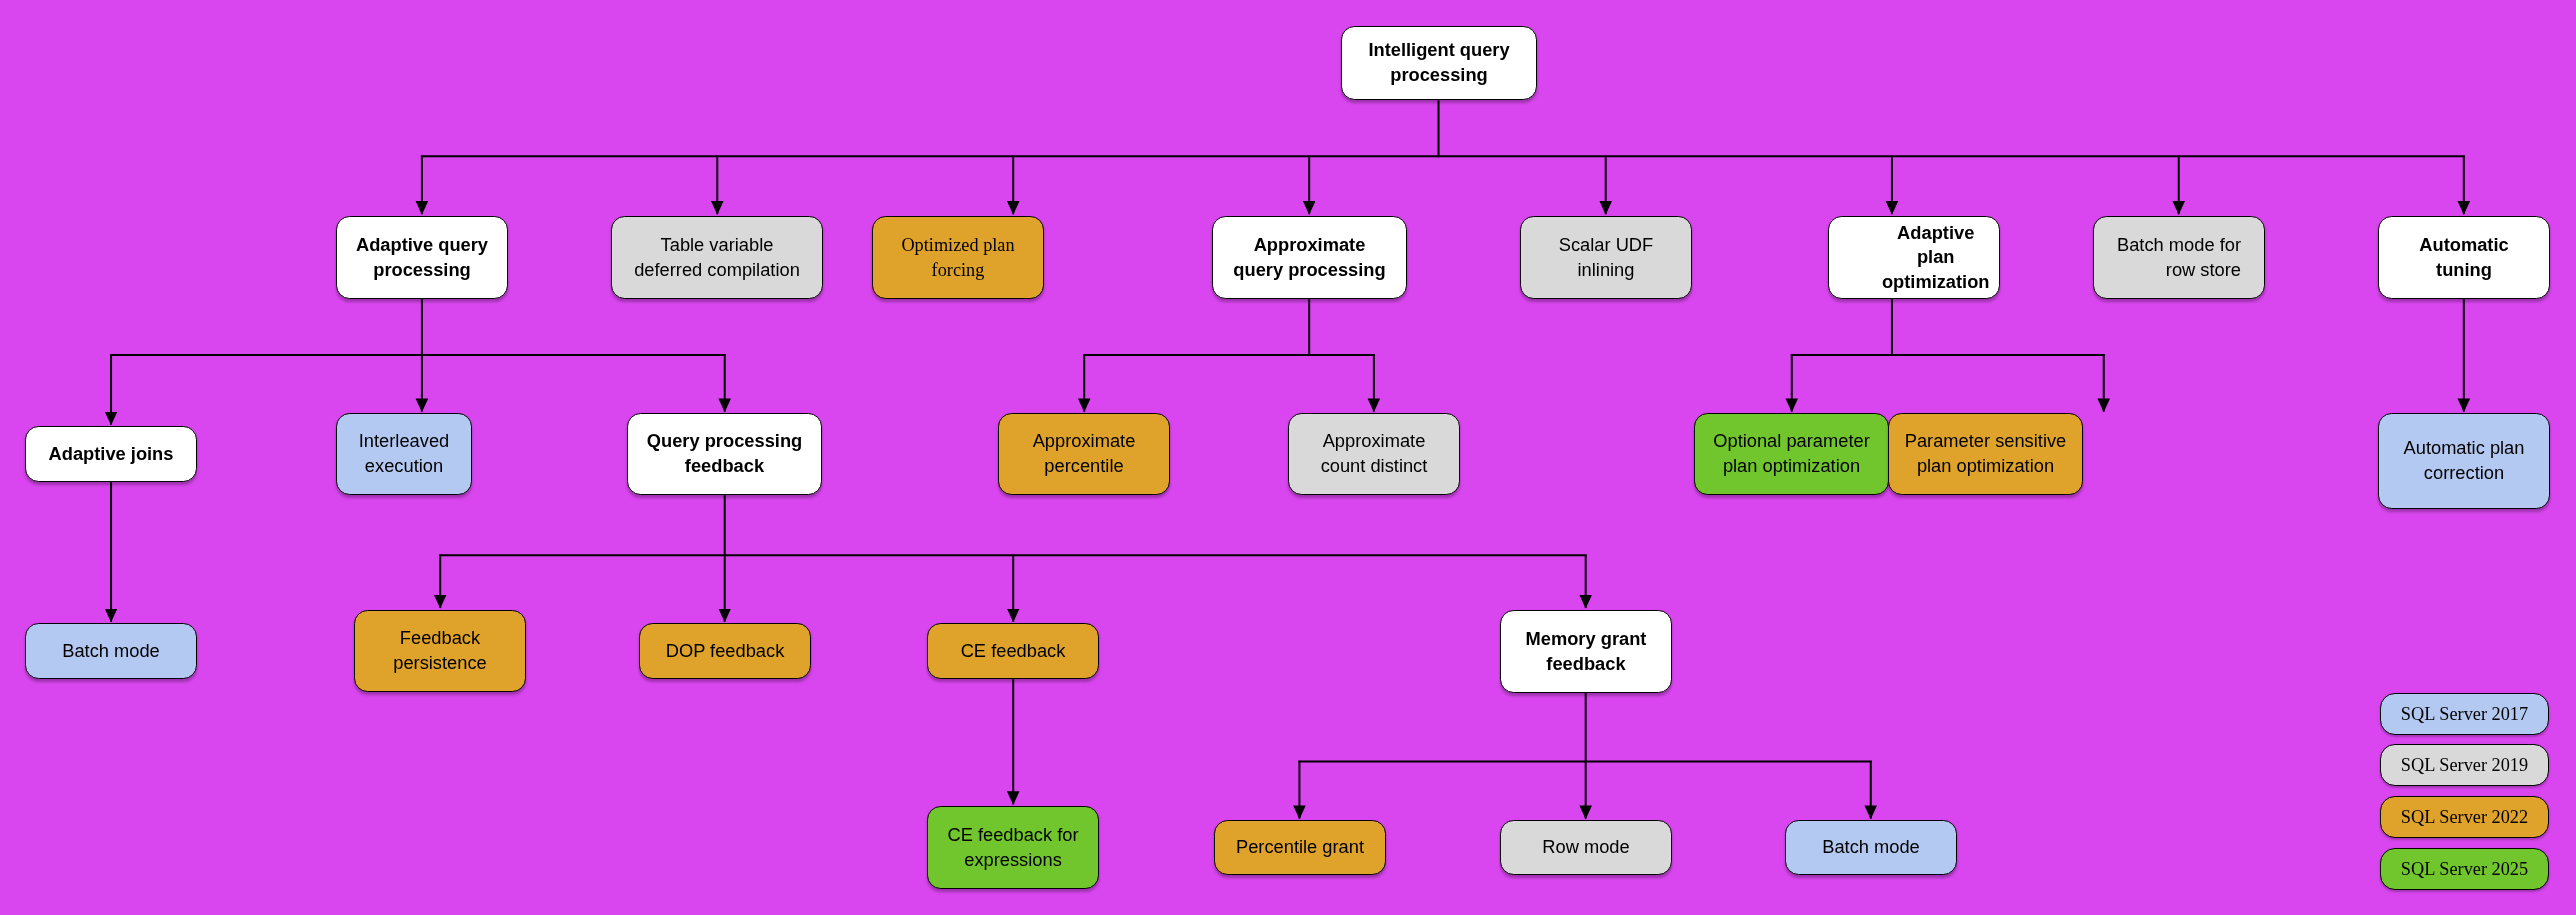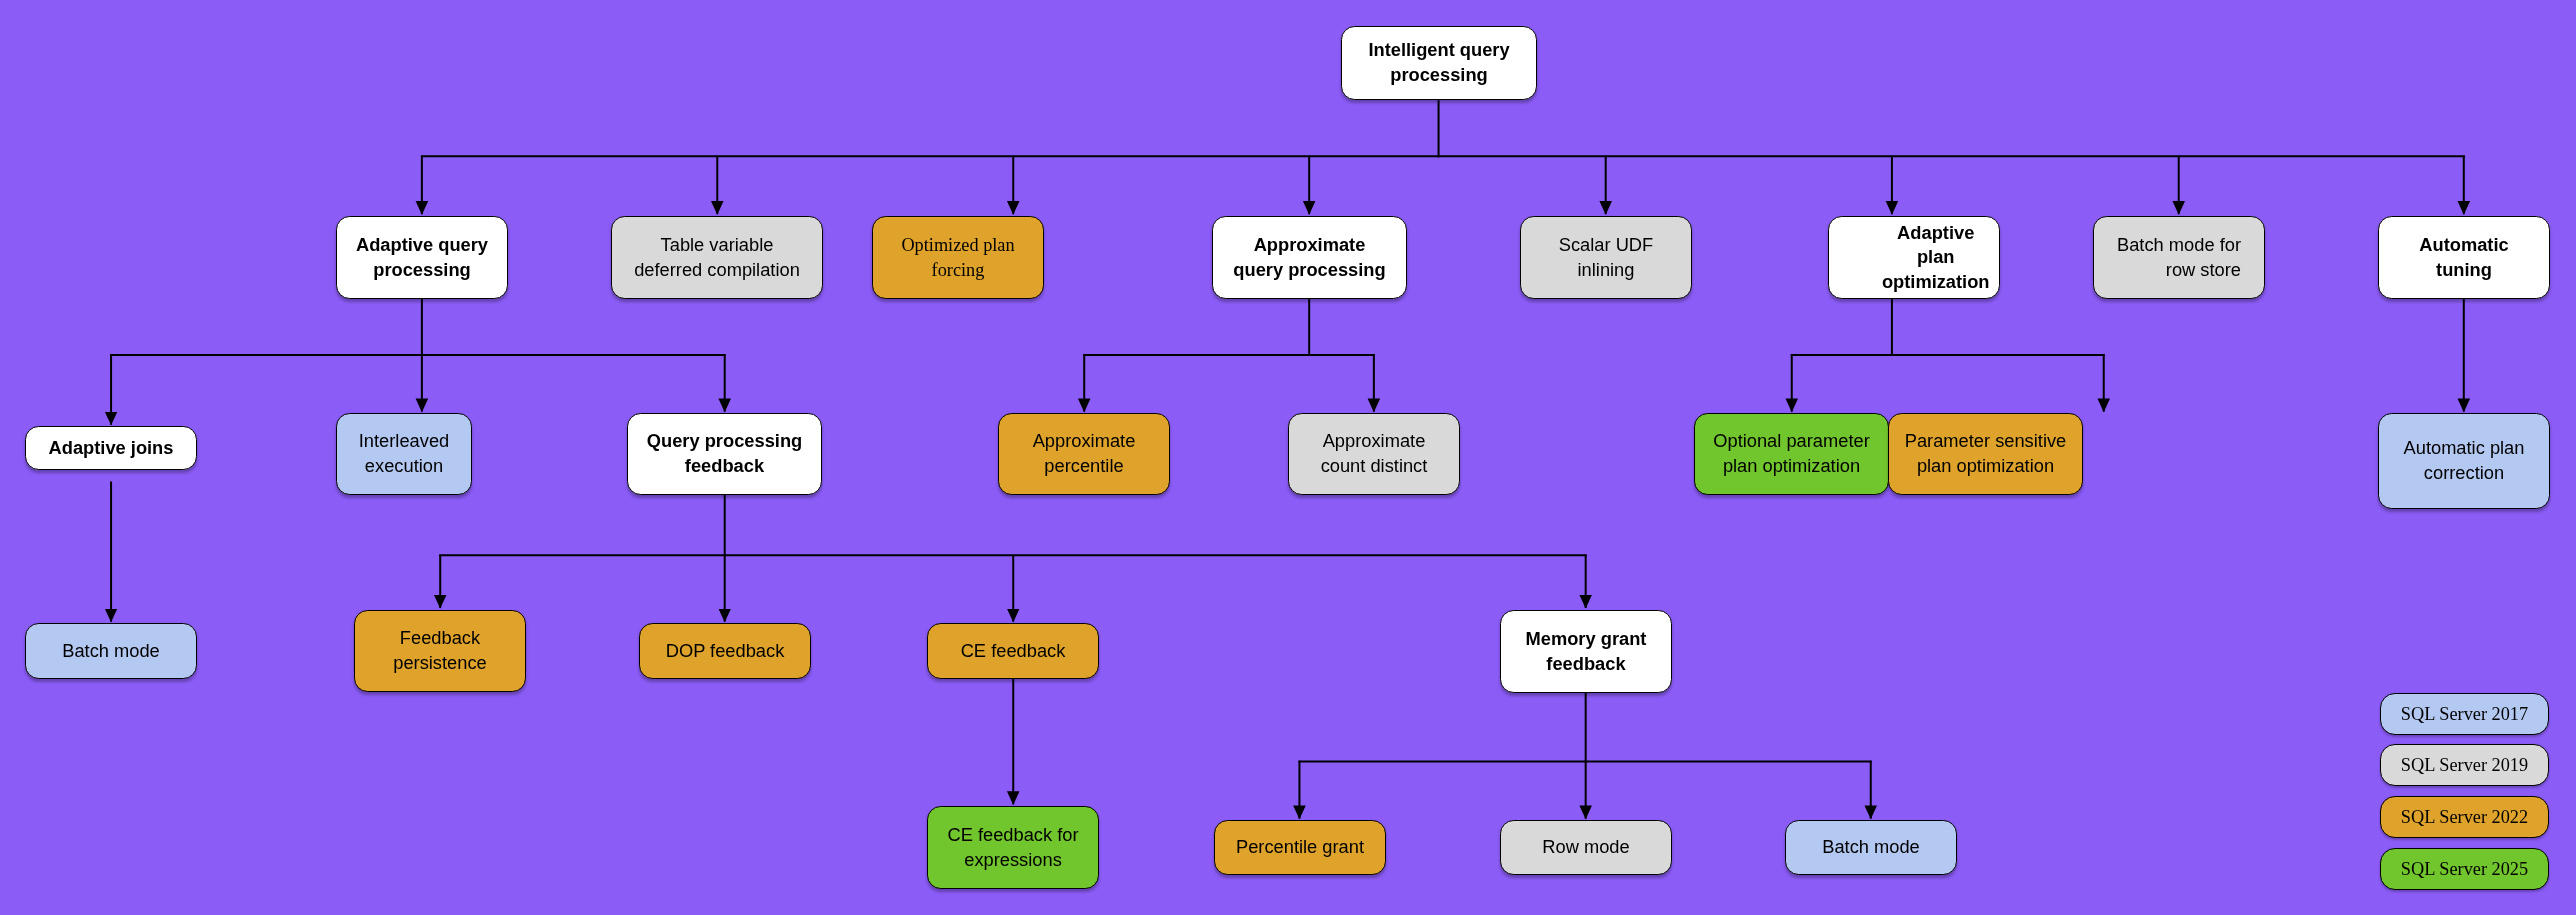--- a/index.html
+++ b/index.html
@@ -1,20 +1,20 @@
 <!DOCTYPE html>
 <html style="font-size:9.2px"><head>
 <meta charset="utf-8">
 <style>
   html, body { margin: 0; padding: 0; background: #ffffff; }
   #diagram {
     position: relative;
     width: 2576px;
     height: 916px;
-    background: #8b5cf6;
+    background: #d946ef;
     font-family: "Liberation Sans", sans-serif;
     overflow: hidden;
   }
   #connector-layer {
     position: absolute;
     left: 0; top: 0;
     width: 2576px; height: 916px;
   }
   .node {
     position: absolute;
@@ -111,21 +111,21 @@
       <div class="node cat-parent" style="left: 1212px; top: 216px; width: 195px; height: 83px; background-color: rgb(255, 255, 255);">Approximate
 query processing</div>
       <div class="node cat-sql2019" style="left: 1520px; top: 216px; width: 172px; height: 83px; background-color: rgb(217, 217, 217);">Scalar UDF
 inlining</div>
       <div class="node cat-parent" style="left: 1828px; top: 216px; width: 172px; height: 83px; background-color: rgb(255, 255, 255); padding-left: 48px;">Adaptive plan
 optimization</div>
       <div class="node cat-sql2019" style="left: 2093px; top: 216px; width: 172px; height: 83px; background-color: rgb(217, 217, 217); text-align: right;">Batch mode for
 row store</div>
       <div class="node cat-parent" style="left: 2378px; top: 216px; width: 172px; height: 83px; background-color: rgb(255, 255, 255);">Automatic
 tuning</div>
-      <div class="node cat-parent" style="left: 25px; top: 426px; width: 172px; height: 44px; background-color: rgb(255, 255, 255);">Adaptive joins</div>
+      <div class="node cat-parent" style="left: 25px; top: 426px; width: 172px; height: 56px; background-color: rgb(255, 255, 255);">Adaptive joins</div>
       <div class="node cat-sql2017" style="left: 336px; top: 413px; width: 136px; height: 82px; background-color: rgb(180, 201, 242);">Interleaved
 execution</div>
       <div class="node cat-parent" style="left: 627px; top: 413px; width: 195px; height: 82px; background-color: rgb(255, 255, 255);">Query processing
 feedback</div>
       <div class="node cat-sql2022" style="left: 998px; top: 413px; width: 172px; height: 82px; background-color: rgb(223, 163, 43);">Approximate
 percentile</div>
       <div class="node cat-sql2019" style="left: 1288px; top: 413px; width: 172px; height: 82px; background-color: rgb(217, 217, 217);">Approximate
 count distinct</div>
       <div class="node cat-sql2025" style="left: 1694px; top: 413px; width: 195px; height: 82px; background-color: rgb(114, 198, 45);">Optional parameter
 plan optimization</div>

